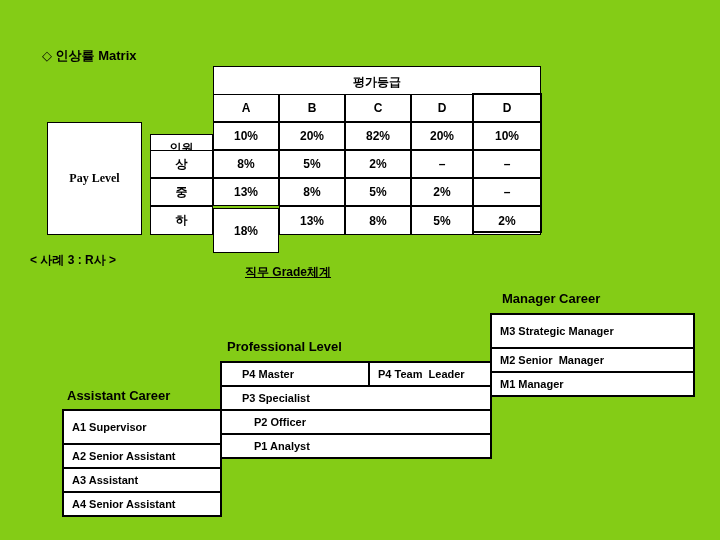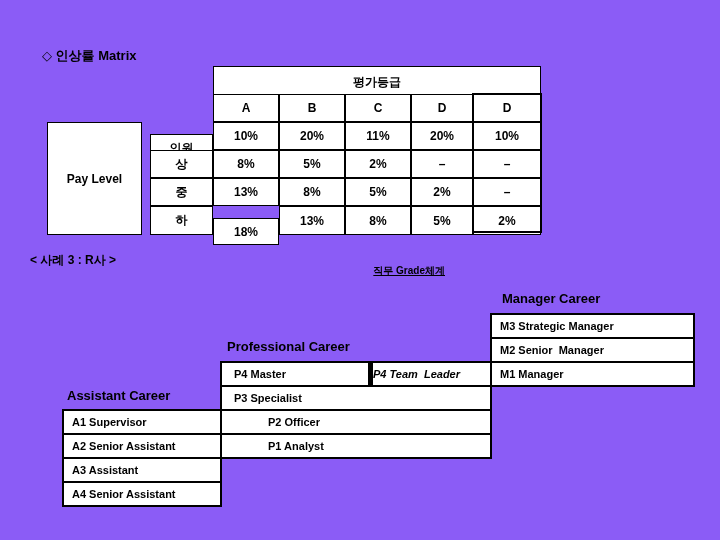--- a/index.html
+++ b/index.html
@@ -1,95 +1,95 @@
 <!DOCTYPE html>
 <html><head>
 <meta charset="utf-8">
 <style>
   html,body{margin:0;padding:0;background:#fff;}
-  .slide{position:relative;width:720px;height:540px;background:#8b5cf6;overflow:hidden;
+  .slide{position:relative;width:720px;height:540px;background:#84cc16;overflow:hidden;
          font-family:"Liberation Sans","DejaVu Sans",sans-serif;font-weight:bold;color:#000;}
   .abs{position:absolute;box-sizing:border-box;}
   .txt{white-space:pre;}
   .title{font-size:13px;}
   .caselabel{font-size:12px;}
   .cell{border:1px solid #000;background:#fff;display:flex;align-items:center;justify-content:center;
         font-size:12px;white-space:pre;}
   .overlaybox{border:2px solid #000;background:transparent;pointer-events:none;}
-  .gradetitle{font-size:10px;text-decoration:underline;text-align:right;}
+  .gradetitle{font-size:12px;text-decoration:underline;text-align:left;}
   .careerlabel{font-size:13px;white-space:pre;}
   .track{position:absolute;box-sizing:border-box;border:2px solid #000;background:#fff;font-size:11px;}
   .track *{box-sizing:border-box;}
   .trow{display:flex;align-items:center;height:24px;border-top:2px solid #000;padding-left:8px;white-space:pre;}
-  .trow:first-child{height:22px;border-top:none;}
+  .trow:first-child{height:32px;border-top:none;}
   .prow{display:flex;height:24px;border-top:2px solid #000;}
   .prow:first-child{height:22px;border-top:none;}
-  .pc1{width:146px;display:flex;align-items:center;padding-left:12px;white-space:pre;}
-  .pc2{flex:1;border-left:5px solid #000000;display:flex;align-items:center;white-space:pre;font-style:italic;}
-  .pwide{flex:1;display:flex;align-items:center;padding-left:46px;white-space:pre;}
+  .pc1{width:146px;display:flex;align-items:center;padding-left:20px;white-space:pre;}
+  .pc2{flex:1;border-left:2px solid #000000;display:flex;align-items:center;padding-left:8px;white-space:pre;}
+  .pwide{flex:1;display:flex;align-items:center;padding-left:32px;white-space:pre;}
 </style>
 </head>
 <body>
 
 <div class="slide">
 
   <div class="abs txt title" style="left:42px;top:47px;">◇ 인상률 Matrix</div>
 
   <div class="abs cell" style="left:213px;top:66px;width:328px;height:32px;">평가등급</div>
 
   <div class="abs cell" style="left:213px;top:94px;width:66px;height:28px;">A</div>
   <div class="abs cell" style="left:279px;top:94px;width:66px;height:28px;">B</div>
   <div class="abs cell" style="left:345px;top:94px;width:66px;height:28px;">C</div>
   <div class="abs cell" style="left:411px;top:94px;width:62px;height:28px;">D</div>
   <div class="abs cell" style="left:473px;top:94px;width:68px;height:28px;">D</div>
 
-  <div class="abs cell" style="left:47px;top:122px;width:95px;height:113px;">Pay Level</div>
+  <div class="abs cell" style="left:47px;top:122px;width:95px;height:113px;font-family:Liberation Serif, serif;">Pay Level</div>
 
   <div class="abs cell" style="left:150px;top:122px;width:63px;height:28px;margin-top:12px;">인원</div>
   <div class="abs cell" style="left:150px;top:150px;width:63px;height:28px;">상</div>
   <div class="abs cell" style="left:150px;top:178px;width:63px;height:28px;">중</div>
   <div class="abs cell" style="left:150px;top:206px;width:63px;height:29px;">하</div>
 
   <div class="abs cell" style="left:213px;top:122px;width:66px;height:28px;">10%</div>
   <div class="abs cell" style="left:279px;top:122px;width:66px;height:28px;">20%</div>
-  <div class="abs cell" style="left:345px;top:122px;width:66px;height:28px;">11%</div>
+  <div class="abs cell" style="left:345px;top:122px;width:66px;height:28px;">82%</div>
   <div class="abs cell" style="left:411px;top:122px;width:62px;height:28px;">20%</div>
   <div class="abs cell" style="left:473px;top:122px;width:68px;height:28px;">10%</div>
 
   <div class="abs cell" style="left:213px;top:150px;width:66px;height:28px;">8%</div>
   <div class="abs cell" style="left:279px;top:150px;width:66px;height:28px;">5%</div>
   <div class="abs cell" style="left:345px;top:150px;width:66px;height:28px;">2%</div>
   <div class="abs cell" style="left:411px;top:150px;width:62px;height:28px;">–</div>
   <div class="abs cell" style="left:473px;top:150px;width:68px;height:28px;">–</div>
 
   <div class="abs cell" style="left:213px;top:178px;width:66px;height:28px;">13%</div>
   <div class="abs cell" style="left:279px;top:178px;width:66px;height:28px;">8%</div>
   <div class="abs cell" style="left:345px;top:178px;width:66px;height:28px;">5%</div>
   <div class="abs cell" style="left:411px;top:178px;width:62px;height:28px;">2%</div>
   <div class="abs cell" style="left:473px;top:178px;width:68px;height:28px;">–</div>
 
-  <div class="abs cell" style="left:213px;top:218px;width:66px;height:27px;">18%</div>
+  <div class="abs cell" style="left:213px;top:208px;width:66px;height:45px;">18%</div>
   <div class="abs cell" style="left:279px;top:206px;width:66px;height:29px;">13%</div>
   <div class="abs cell" style="left:345px;top:206px;width:66px;height:29px;">8%</div>
   <div class="abs cell" style="left:411px;top:206px;width:62px;height:29px;">5%</div>
   <div class="abs cell" style="left:473px;top:206px;width:68px;height:29px;">2%</div>
 
   <div class="abs overlaybox" style="left:472px;top:93px;width:70px;height:140px;"></div>
 
   <div class="abs txt caselabel" style="left:30px;top:252px;">&lt; 사례 3 : R사 &gt;</div>
   <div class="abs gradetitle" style="left:245px;top:264px;width:200px;">직무 Grade체계</div>
 
   <div class="abs careerlabel" style="left:502px;top:291px;">Manager Career</div>
   <div class="track" style="left:490px;top:313px;width:205px;">
     <div class="trow">M3 Strategic Manager</div>
     <div class="trow">M2 Senior  Manager</div>
     <div class="trow">M1 Manager</div>
   </div>
 
-  <div class="abs careerlabel" style="left:227px;top:339px;">Professional Career</div>
+  <div class="abs careerlabel" style="left:227px;top:339px;">Professional Level</div>
   <div class="track" style="left:220px;top:361px;width:272px;">
     <div class="prow">
       <div class="pc1">P4 Master</div>
       <div class="pc2">P4 Team  Leader</div>
     </div>
     <div class="prow">
       <div class="pc1">P3 Specialist</div>
     </div>
     <div class="prow">
       <div class="pwide">P2 Officer</div>

